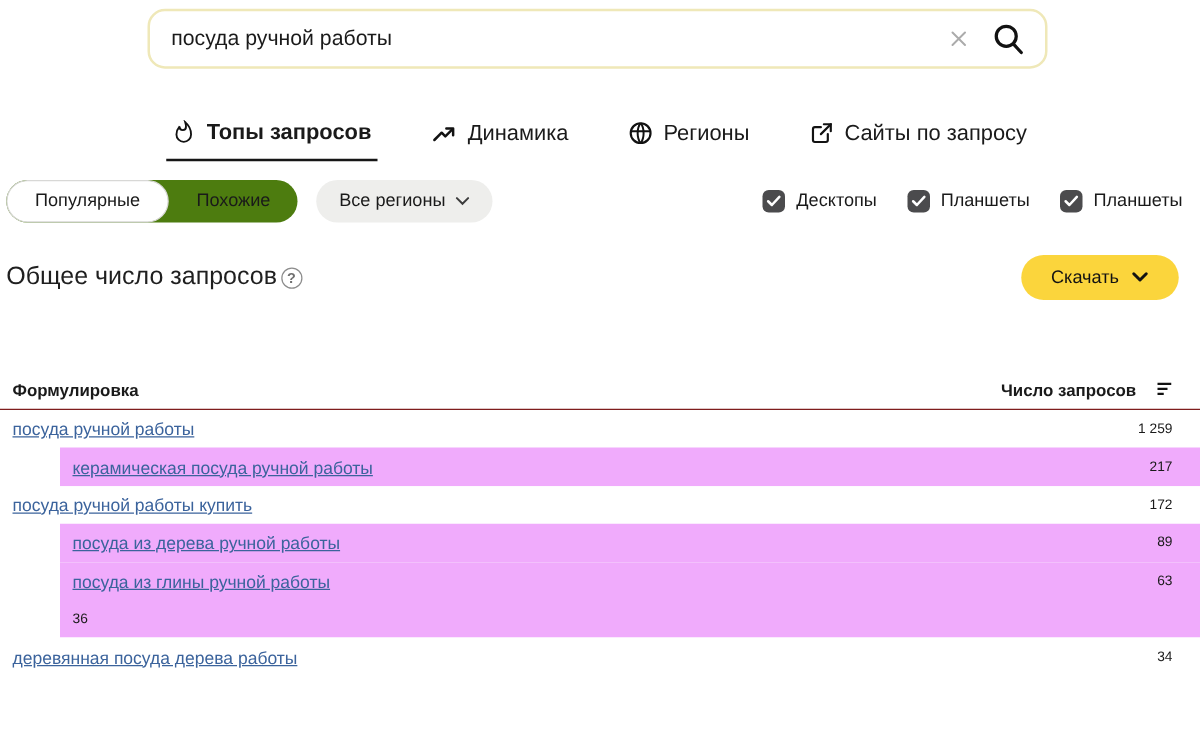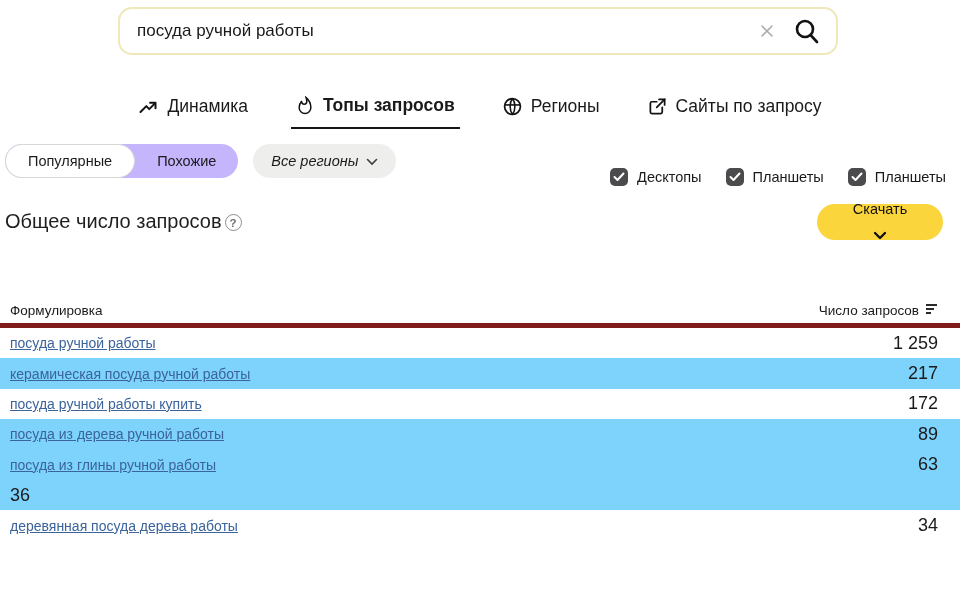--- a/index.html
+++ b/index.html
@@ -74,21 +74,21 @@
   .filters {
     position: absolute;
     left: 0; top: 144px;
     width: 100%;
     height: 34px;
     display: flex;
     align-items: center;
   }
   .segmented {
     display: flex;
-    background: #c4b5fd;
+    background: #4d7c0f;
     border-radius: 18px;
     margin-left: 5px;
     height: 34px;
     align-items: center;
     text-align: right;
   }
   .segment {
     height: 34px;
     display: flex; align-items: center;
     padding: 0 22px;
@@ -104,25 +104,24 @@
   .dropdown-pill {
     height: 34px;
     display: flex; align-items: center; gap: 8px;
     background: #eeeeec;
     border-radius: 18px;
     padding: 0 18px;
     margin-left: 15px;
     font-size: 14.5px;
     cursor: pointer;
     white-space: nowrap;
-    font-style: italic;
   }
   .device-checks {
     position: absolute;
-    right: 14px; top: 16px;
+    right: 14px; top: 0;
     height: 34px;
     display: flex; align-items: center;
     gap: 24px;
   }
   .check-item {
     display: flex; align-items: center; gap: 9px;
     font-size: 14.5px;
     cursor: pointer;
     white-space: nowrap;
   }
@@ -159,61 +158,60 @@
     width: 126px; height: 36px;
     background: #fbd53c;
     border: none;
     border-radius: 18px;
     display: flex; align-items: center; justify-content: center;
     gap: 10px;
     font-family: "Liberation Sans", sans-serif;
     font-size: 14.5px;
     color: #121212;
     cursor: pointer;
-    flex-direction: column;
   }
 
   
   .table {
     position: absolute;
     left: 0; top: 298px;
     width: 960px;
   }
   .table-header {
     display: flex;
     align-items: center;
     justify-content: space-between;
     height: 30px;
     padding: 0 22px 0 10px;
-    border-bottom: 5px solid #7f1d1d;
+    border-bottom: 1px solid #7f1d1d;
     font-size: 13.5px;
-    font-weight: 400;
+    font-weight: 700;
   }
   .th-count {
-    display: flex; align-items: center; gap: 6px;
+    display: flex; align-items: center; gap: 16px;
     cursor: pointer;
   }
   .table-row {
     display: flex;
     align-items: center;
     justify-content: space-between;
     height: 30.4px;
     padding: 0 22px 0 10px;
     background: #ffffff;
   }
-  .table-row.alt { background: #7dd3fc; }
+  .table-row.alt { background: #f0abfc; margin-left: 48px; }
   .row-link {
     font-size: 14px;
     color: #3b639c;
     text-decoration: underline;
     cursor: pointer;
     white-space: nowrap;
   }
   .row-count {
-    font-size: 18px;
+    font-size: 11px;
     color: #1a1a1a;
   }
 </style>
 </head>
 <body>
 
 <div class="search-bar">
   <input class="search-input" value="посуда ручной работы" style="">
   <span class="clear-btn">
     <svg width="20" height="20" viewBox="0 0 20 20">
@@ -222,36 +220,36 @@
   </span>
   <span class="search-btn">
     <svg width="30" height="30" viewBox="0 0 30 30">
       <circle cx="13" cy="13" r="8" fill="none" stroke="#121212" stroke-width="2.6"></circle>
       <path d="M19 19.5 L25 26" stroke="#121212" stroke-width="2.6" stroke-linecap="round"></path>
     </svg>
   </span>
 </div>
 
 <div class="tabs">
+  <div class="tab active">
+    <span>
+      <svg width="18" height="20" viewBox="0 0 24 24">
+        <path d="M13.5 0.9s.9 2.9.9 5c0 2-1.4 3.6-3.4 3.6S7.5 7.9 7.5 5.9l.1-.5C5.4 8 4.2 10.9 4.2 14c0 4.4 3.5 8 7.8 8s7.8-3.6 7.8-8c0-5.3-2.6-10-6.3-13.1z" fill="none" stroke="#121212" stroke-width="2"></path>
+      </svg>
+    </span>
+    <span>Топы запросов</span>
+  </div>
   <div class="tab">
     <span>
       <svg width="20" height="20" viewBox="0 0 24 24">
         <path d="M3 18 L10 11 L13.5 14.5 L20 8" fill="none" stroke="#121212" stroke-width="2.4" stroke-linecap="round" stroke-linejoin="round"></path>
         <path d="M14.5 7 H21 V13.5" fill="none" stroke="#121212" stroke-width="2.4" stroke-linecap="round" stroke-linejoin="round"></path>
       </svg>
     </span>
     <span>Динамика</span>
-  </div>
-  <div class="tab active">
-    <span>
-      <svg width="18" height="20" viewBox="0 0 24 24">
-        <path d="M13.5 0.9s.9 2.9.9 5c0 2-1.4 3.6-3.4 3.6S7.5 7.9 7.5 5.9l.1-.5C5.4 8 4.2 10.9 4.2 14c0 4.4 3.5 8 7.8 8s7.8-3.6 7.8-8c0-5.3-2.6-10-6.3-13.1z" fill="none" stroke="#121212" stroke-width="2"></path>
-      </svg>
-    </span>
-    <span>Топы запросов</span>
   </div>
   <div class="tab">
     <span>
       <svg width="19" height="19" viewBox="0 0 24 24">
         <circle cx="12" cy="12" r="10" fill="none" stroke="#121212" stroke-width="2.2"></circle>
         <path d="M2.5 10 H21.5" stroke="#121212" stroke-width="2"></path>
         <path d="M12 2 C8 7 8 17 12 22 M12 2 C16 7 16 17 12 22" fill="none" stroke="#121212" stroke-width="2"></path>
       </svg>
     </span>
     <span>Регионы</span>

